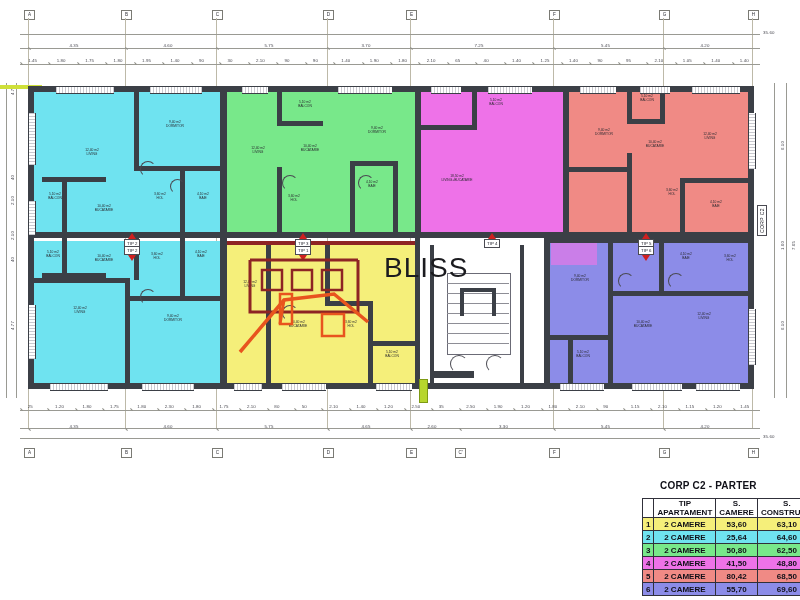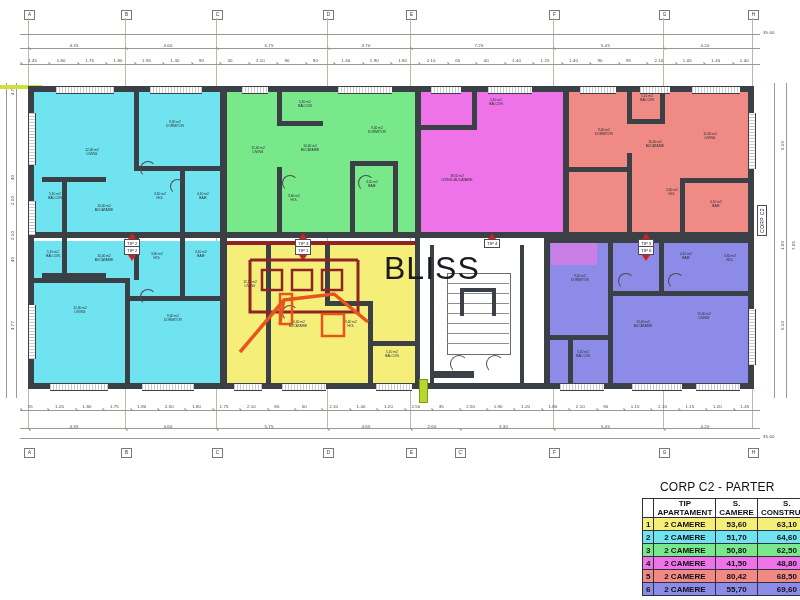--- a/index.html
+++ b/index.html
@@ -44,33 +44,33 @@
   .tri.down{border-top:6px solid #d02020;}
 
   
   #corpc2{position:absolute;left:757px;top:236px;border:1px solid #4a4a52;background:#fff;
           font-size:5px;padding:1px 2px;letter-spacing:.4px;color:#22222a;
           transform:rotate(-90deg);transform-origin:0 0;font-family:"Liberation Sans",sans-serif;}
 
   
   #wm{position:absolute;left:236px;top:252px;width:336px;height:108px;z-index:60;pointer-events:none;}
   #wmtext{position:absolute;left:148px;top:-6px;}
-  #wmtext .l1{font-size:32px;line-height:44px;color:#1b1b1f;letter-spacing:1px;font-family:"Liberation Sans",sans-serif;}
+  #wmtext .l1{font-size:28px;line-height:44px;color:#1b1b1f;letter-spacing:1px;font-family:"Liberation Sans",sans-serif;}
   #wmtext .l2{font-size:38px;line-height:42px;color:#1b1b1f;letter-spacing:0px;font-family:"Liberation Sans",sans-serif;}
 
   
   #tbl{position:absolute;left:612px;top:498px;border-collapse:collapse;
        font-family:"Liberation Sans",sans-serif;margin-left:30px;}
   #tbl td,#tbl th{border:1px solid #30303a;font-size:8px;height:12px;padding:0 3px;
         text-align:center;font-weight:bold;color:#101018;}
   #tbl .idx{width:13px;}
   #tbl .tipc{width:92px;}
   #tbl .utc{width:58px;}
   #tbl .coc{width:66px;}
-  #tblhead{position:absolute;left:660px;top:480px;font-size:12px;font-weight:normal;
+  #tblhead{position:absolute;left:660px;top:480px;font-size:10px;font-weight:bold;
            color:#101018;letter-spacing:.2px;font-family:"Liberation Sans",sans-serif;}
   #tbl thead th{background:#ffffff;}
 </style>
 </head>
 <body>
 
 <div id="page">
 
   <div id="top-axis" class="abs">
       <div class="bubble" style="left: 24px; top: 10px;">A</div>
@@ -612,21 +612,21 @@
     <tbody id="tbody">
         <tr>
           <td class="idx" style="background: rgb(245, 239, 122);">1</td>
           <td class="tipc" style="background: rgb(245, 239, 122);">2 CAMERE</td>
           <td class="utc" style="background: rgb(245, 239, 122);">53,60</td>
           <td class="coc" style="background: rgb(245, 239, 122);">63,10</td>
         </tr>
         <tr>
           <td class="idx" style="background: rgb(111, 227, 240);">2</td>
           <td class="tipc" style="background: rgb(111, 227, 240);">2 CAMERE</td>
-          <td class="utc" style="background: rgb(111, 227, 240);">51,70</td>
+          <td class="utc" style="background: rgb(111, 227, 240);">25,64</td>
           <td class="coc" style="background: rgb(111, 227, 240);">64,60</td>
         </tr>
         <tr>
           <td class="idx" style="background: rgb(120, 232, 138);">3</td>
           <td class="tipc" style="background: rgb(120, 232, 138);">2 CAMERE</td>
           <td class="utc" style="background: rgb(120, 232, 138);">50,80</td>
           <td class="coc" style="background: rgb(120, 232, 138);">62,50</td>
         </tr>
         <tr>
           <td class="idx" style="background: rgb(238, 114, 232);">4</td>

